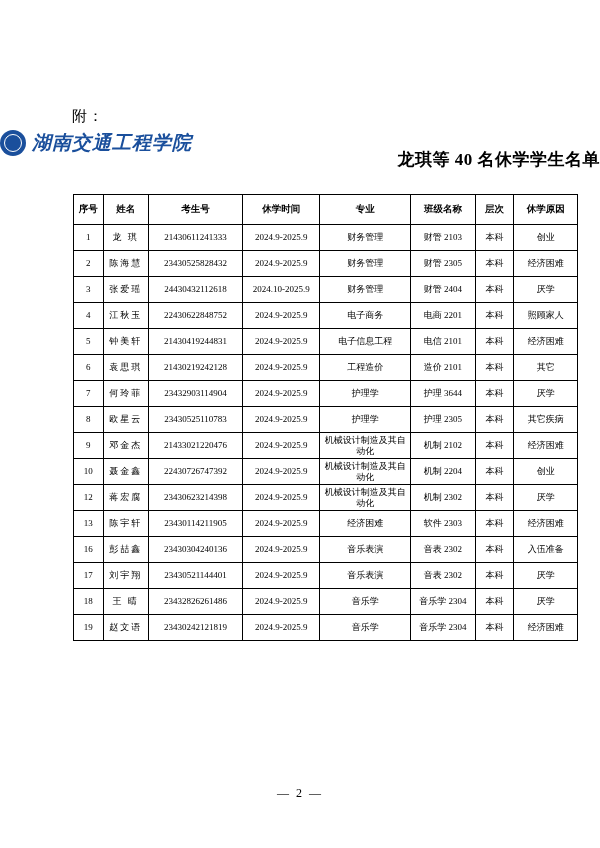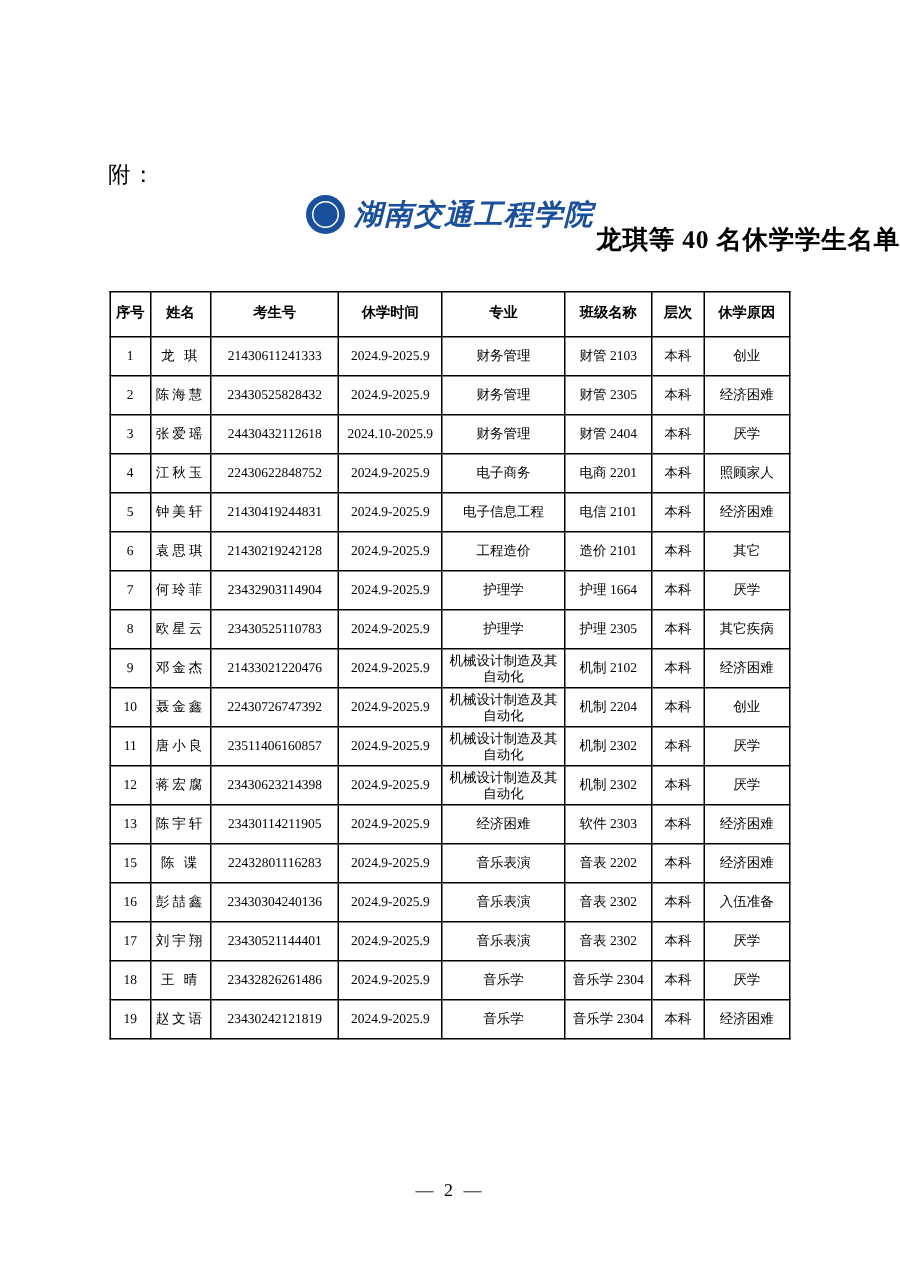--- a/index.html
+++ b/index.html
@@ -26,21 +26,21 @@
     font-size: 15px;
     letter-spacing: 1px;
     color: #000;
   }
   .logo-row {
     position: absolute;
     left: 0;
     top: 130px;
     width: 600px;
     display: flex;
-    justify-content: center;
+    justify-content: flex-start;
     align-items: center;
     gap: 6px;
   }
   .logo-emblem {
     width: 26px;
     height: 26px;
     border-radius: 50%;
     background: #1a4f9c;
     position: relative;
     flex: none;
@@ -72,21 +72,21 @@
     text-align: right;
     font-size: 17px;
     font-weight: bold;
     color: #000;
     letter-spacing: 0.5px;
   }
   table.roster {
     position: absolute;
     left: 73px;
     top: 194px;
-    width: 454px;
+    width: 505px;
     border-collapse: collapse;
     table-layout: fixed;
   }
   table.roster th,
   table.roster td {
     border: 1px solid #000;
     text-align: center;
     vertical-align: middle;
     font-size: 9px;
     color: #000;
@@ -224,21 +224,21 @@
           <td>造价 2101</td>
           <td>本科</td>
           <td>其它</td>
         </tr>
         <tr>
           <td>7</td>
           <td class="name-cell">何玲菲</td>
           <td>23432903114904</td>
           <td>2024.9-2025.9</td>
           <td>护理学</td>
-          <td>护理 1664</td>
+          <td>护理 3644</td>
           <td>本科</td>
           <td>厌学</td>
         </tr>
         <tr>
           <td>8</td>
           <td class="name-cell">欧星云</td>
           <td>23430525110783</td>
           <td>2024.9-2025.9</td>
           <td>护理学</td>
           <td>护理 2305</td>
@@ -259,60 +259,40 @@
           <td>10</td>
           <td class="name-cell">聂金鑫</td>
           <td>22430726747392</td>
           <td>2024.9-2025.9</td>
           <td class="tiny">机械设计制造及其自动化</td>
           <td>机制 2204</td>
           <td>本科</td>
           <td>创业</td>
         </tr>
         <tr>
-          <td>11</td>
-          <td class="name-cell">唐小良</td>
-          <td>23511406160857</td>
-          <td>2024.9-2025.9</td>
-          <td class="tiny">机械设计制造及其自动化</td>
-          <td>机制 2302</td>
-          <td>本科</td>
-          <td>厌学</td>
-        </tr>
-        <tr>
           <td>12</td>
           <td class="name-cell">蒋宏腐</td>
           <td>23430623214398</td>
           <td>2024.9-2025.9</td>
           <td class="tiny">机械设计制造及其自动化</td>
           <td>机制 2302</td>
           <td>本科</td>
           <td>厌学</td>
         </tr>
         <tr>
           <td>13</td>
           <td class="name-cell">陈宇轩</td>
           <td>23430114211905</td>
           <td>2024.9-2025.9</td>
           <td>经济困难</td>
           <td>软件 2303</td>
           <td>本科</td>
           <td>经济困难</td>
         </tr>
         <tr>
-          <td>15</td>
-          <td class="name-cell">陈 谍</td>
-          <td>22432801116283</td>
-          <td>2024.9-2025.9</td>
-          <td>音乐表演</td>
-          <td>音表 2202</td>
-          <td>本科</td>
-          <td>经济困难</td>
-        </tr>
-        <tr>
           <td>16</td>
           <td class="name-cell">彭喆鑫</td>
           <td>23430304240136</td>
           <td>2024.9-2025.9</td>
           <td>音乐表演</td>
           <td>音表 2302</td>
           <td>本科</td>
           <td>入伍准备</td>
         </tr>
         <tr>

